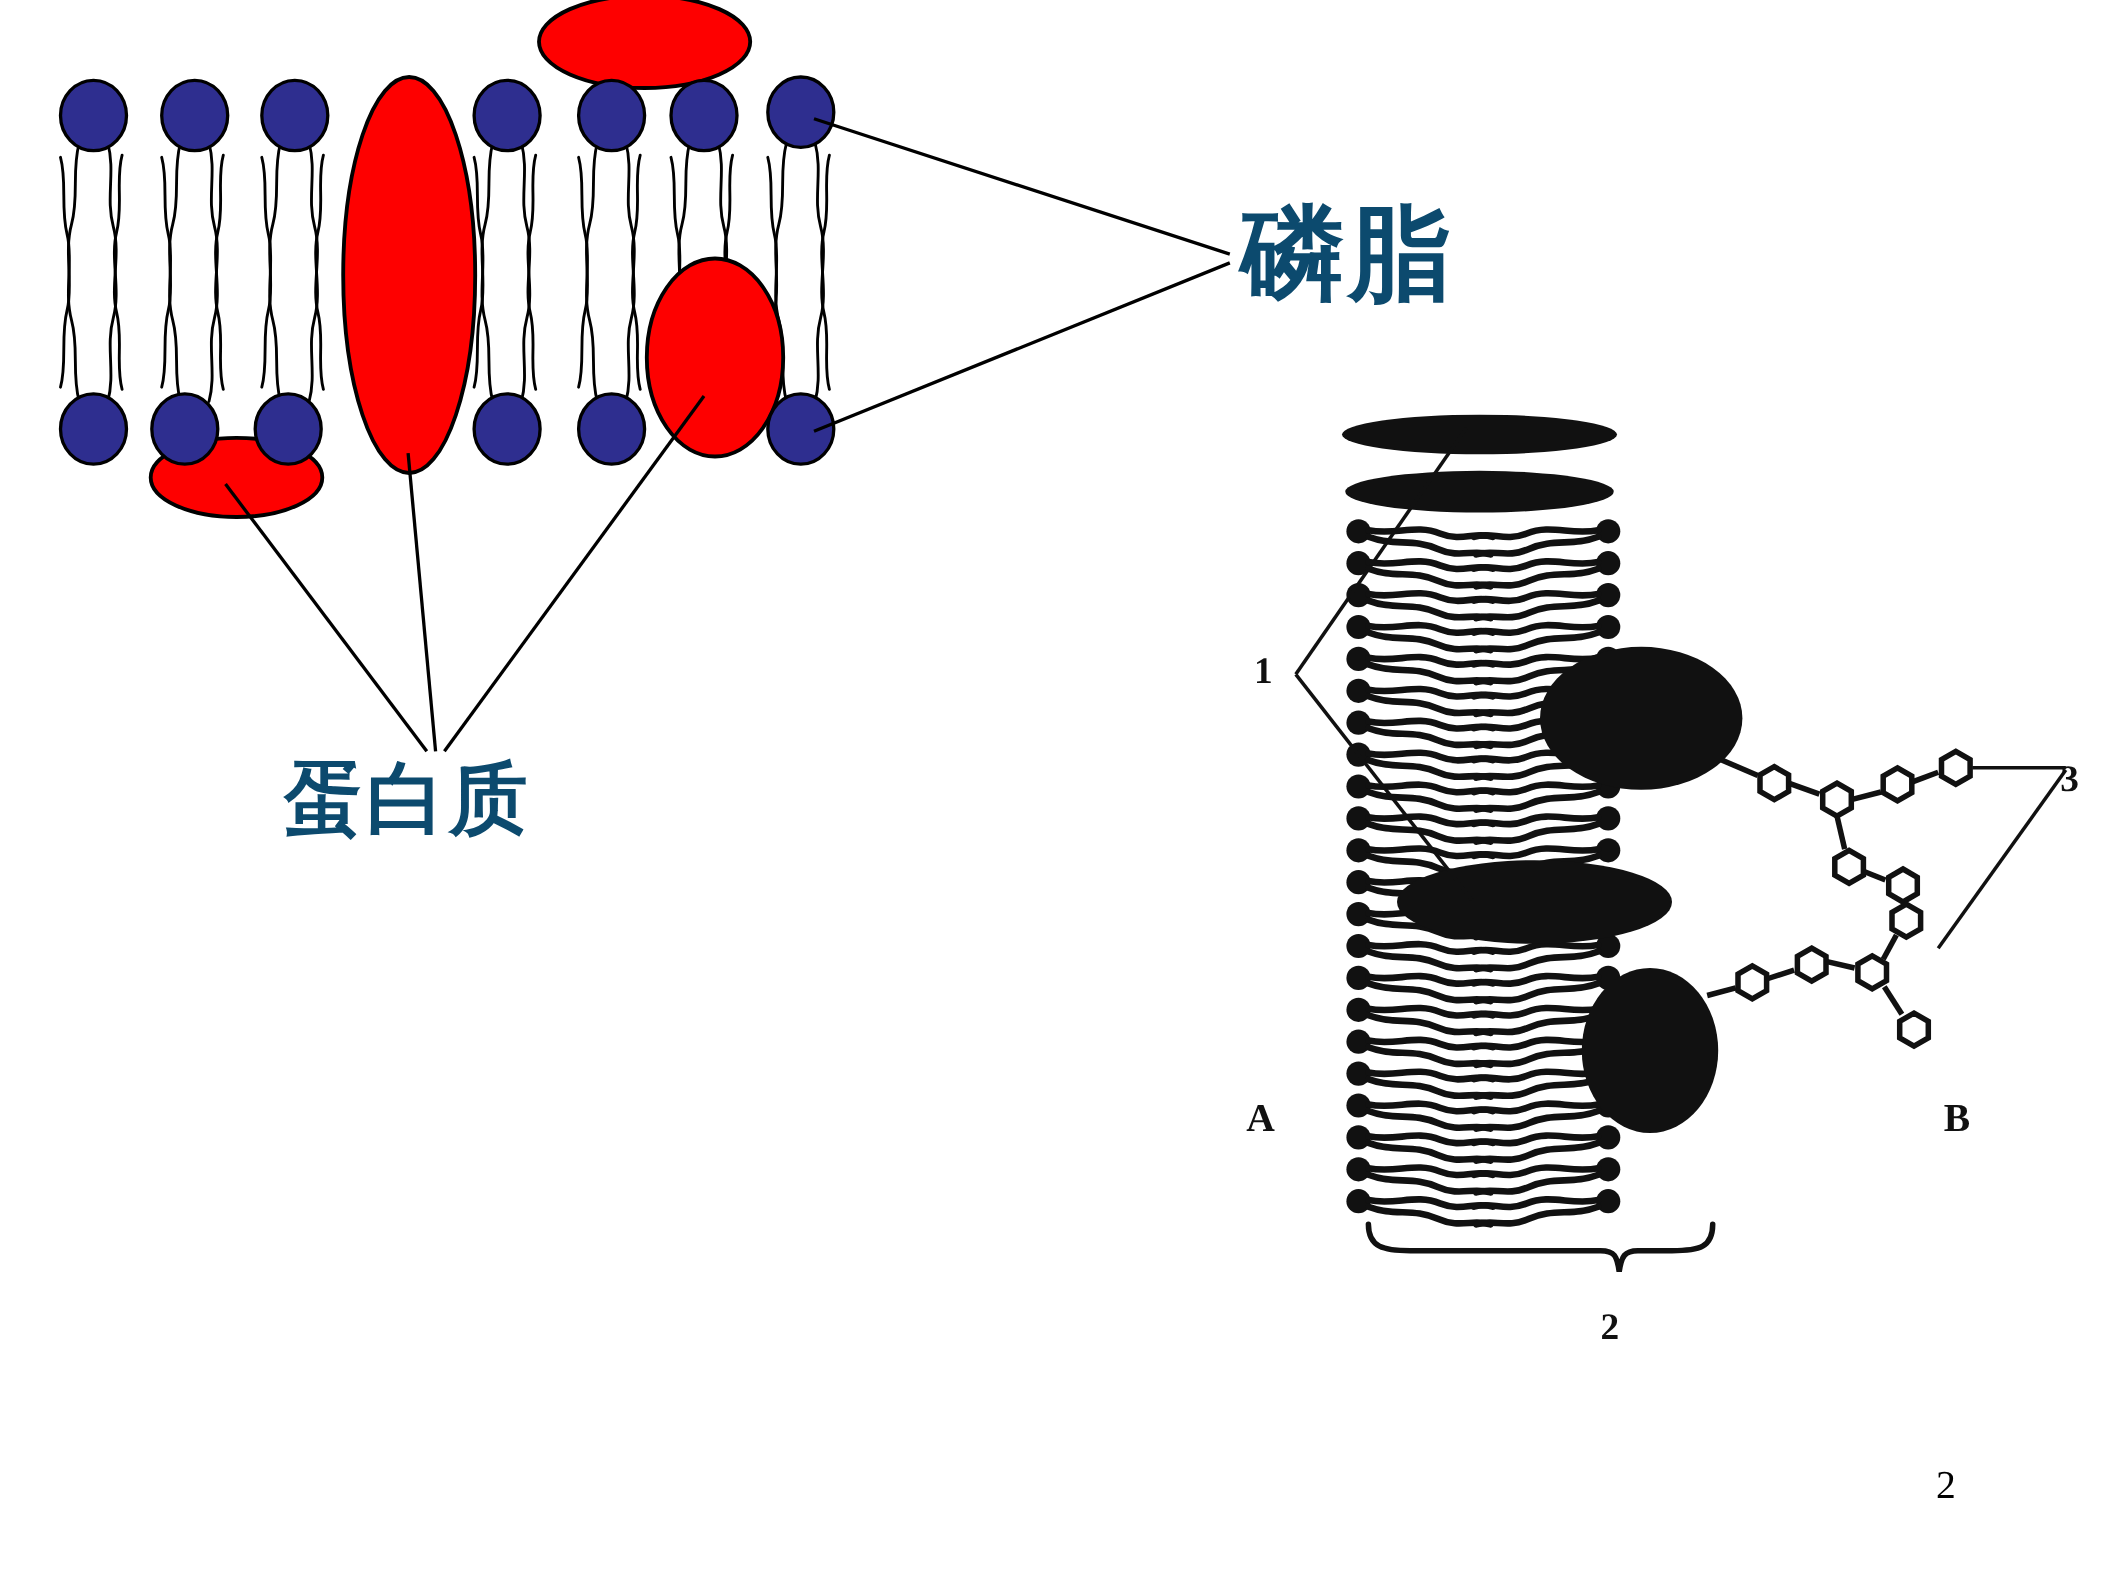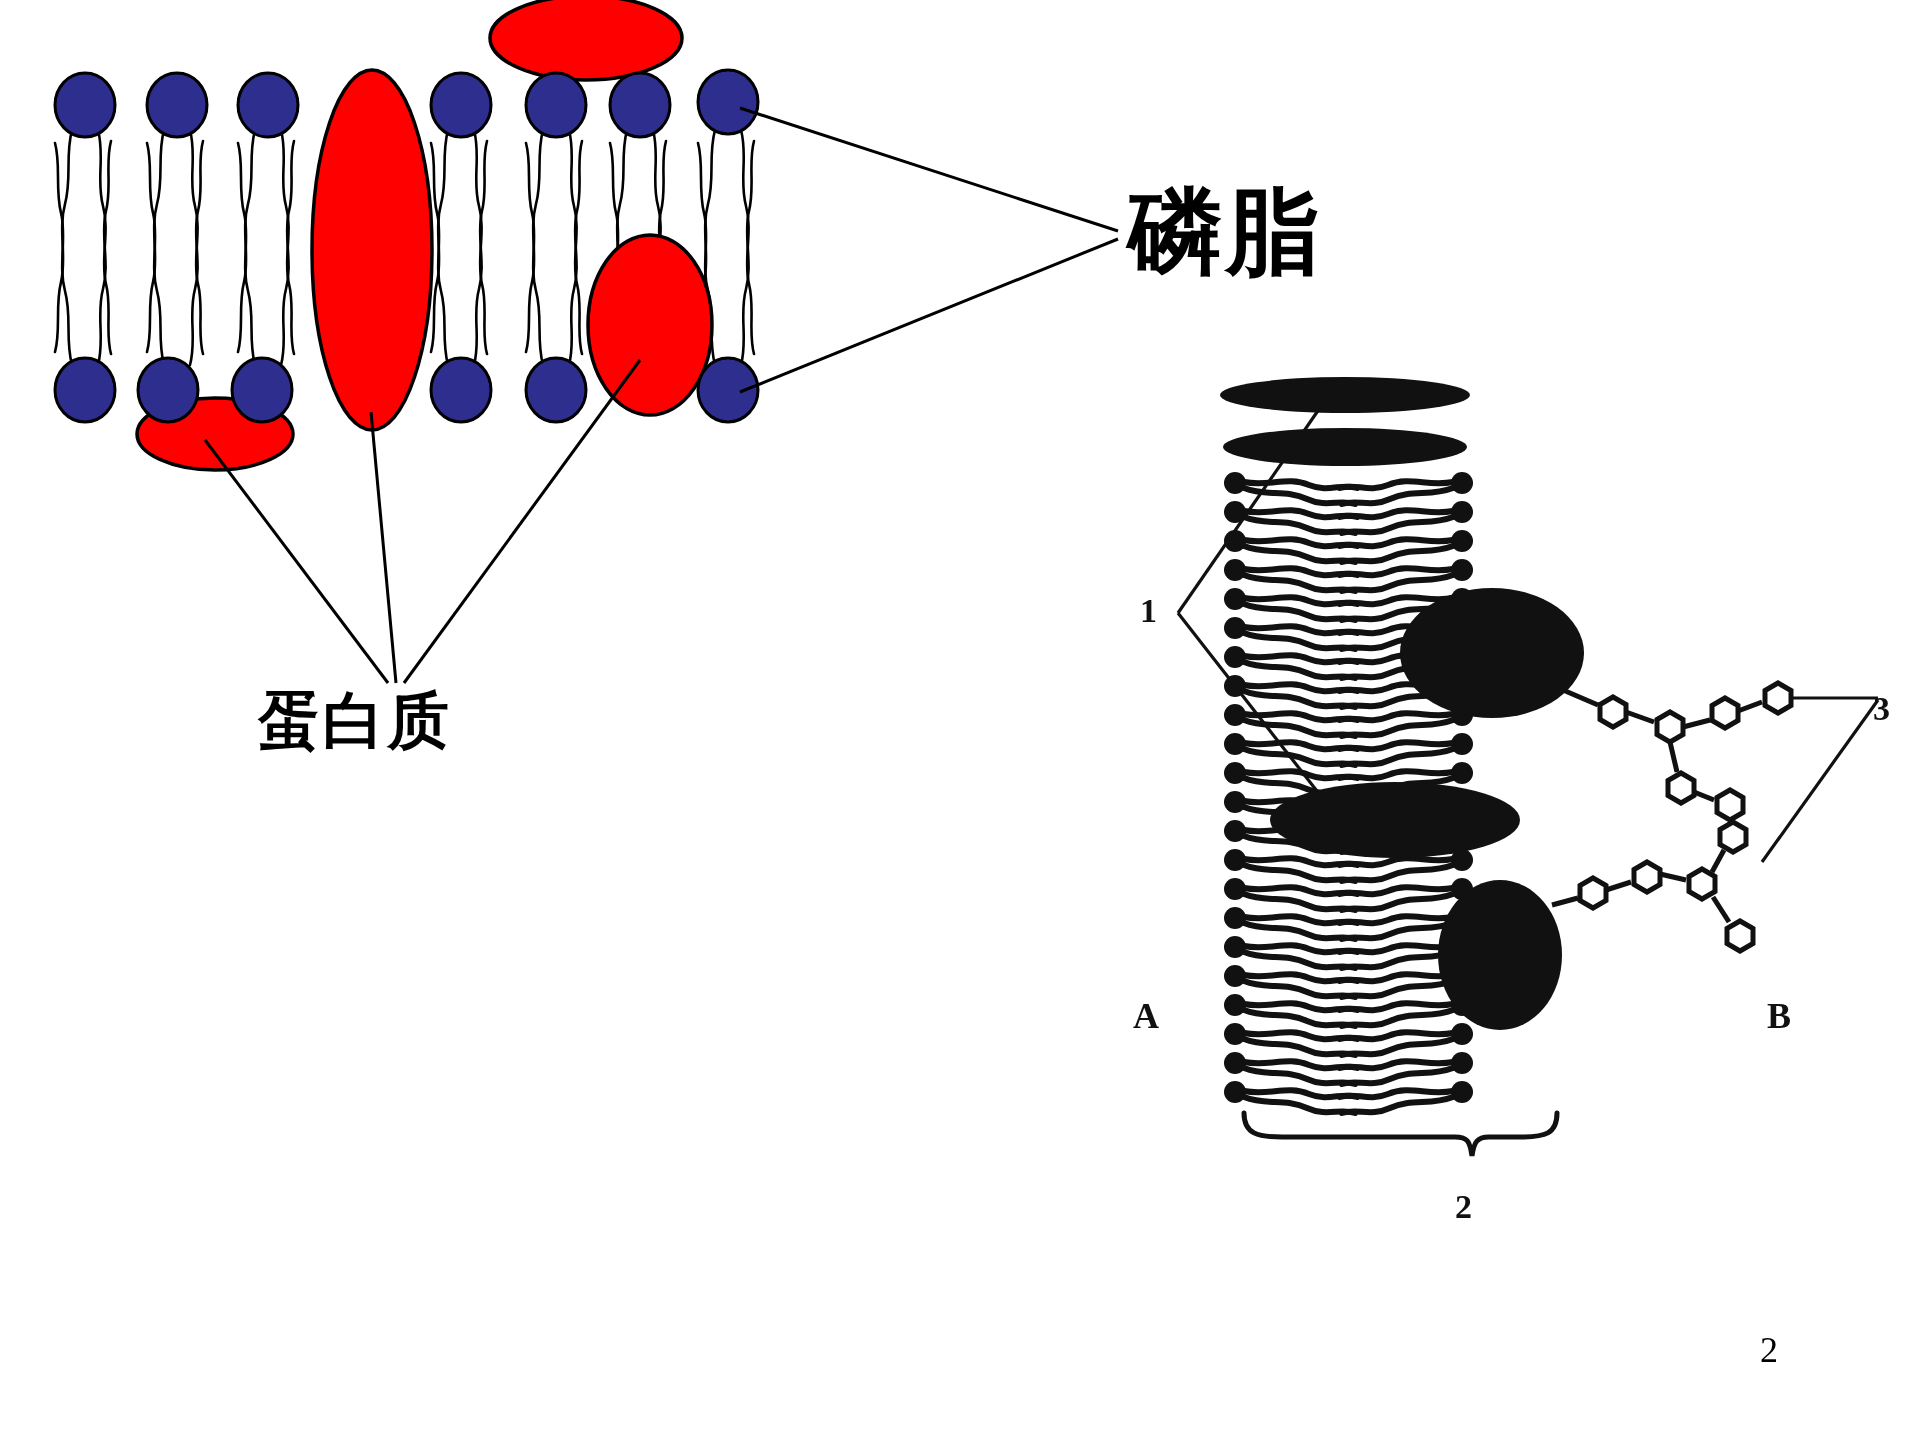--- a/index.html
+++ b/index.html
@@ -24,34 +24,34 @@
     top: 0;
     left: 0;
     width: 1920px;
     height: 1440px;
     overflow: visible;
   }
   .cn-label {
     position: absolute;
     font-family: "DejaVu Sans", "Liberation Sans", sans-serif;
     font-weight: 700;
-    color: #000000;
+    color: #0c4a6e;
     white-space: nowrap;
     letter-spacing: 0.04em;
   }
   #label-phospholipid {
     left: 1128px;
     top: 185px;
     font-size: 94px;
     line-height: 1;
   }
   #label-protein {
     left: 258px;
     top: 690px;
-    font-size: 62px;
+    font-size: 72px;
     line-height: 1;
   }
   .fig-label {
     position: absolute;
     font-family: "Liberation Serif", serif;
     font-weight: 700;
     color: #111111;
     white-space: nowrap;
   }
   #fig-label-1 { left: 1140px; top: 592px; font-size: 34px; }

